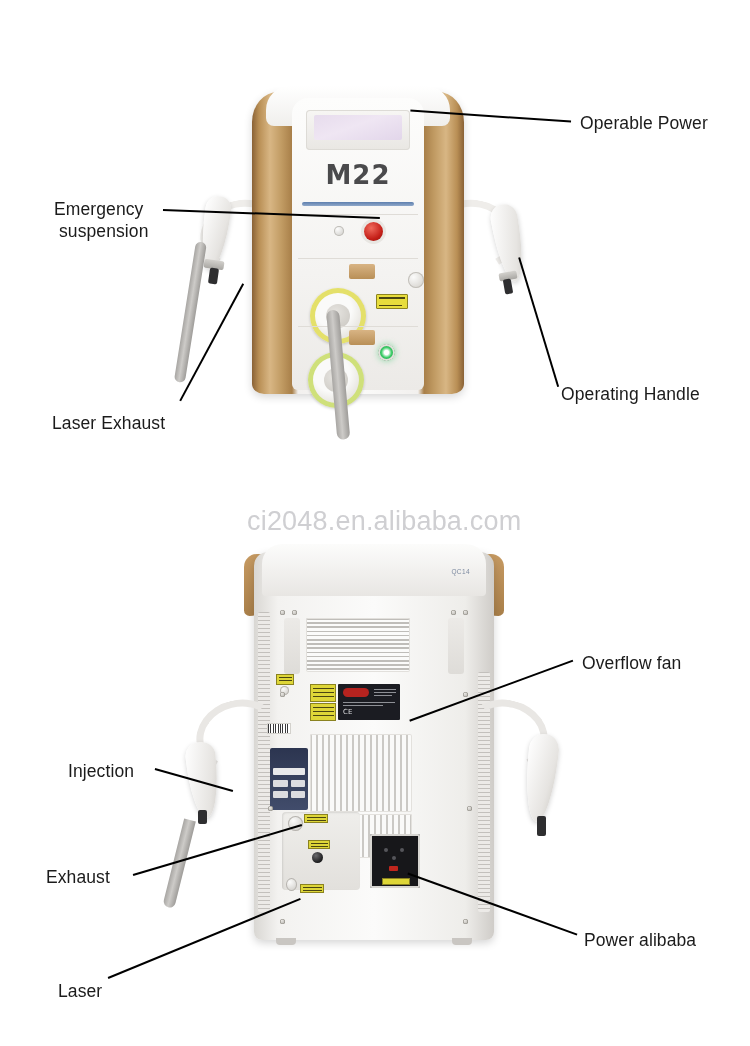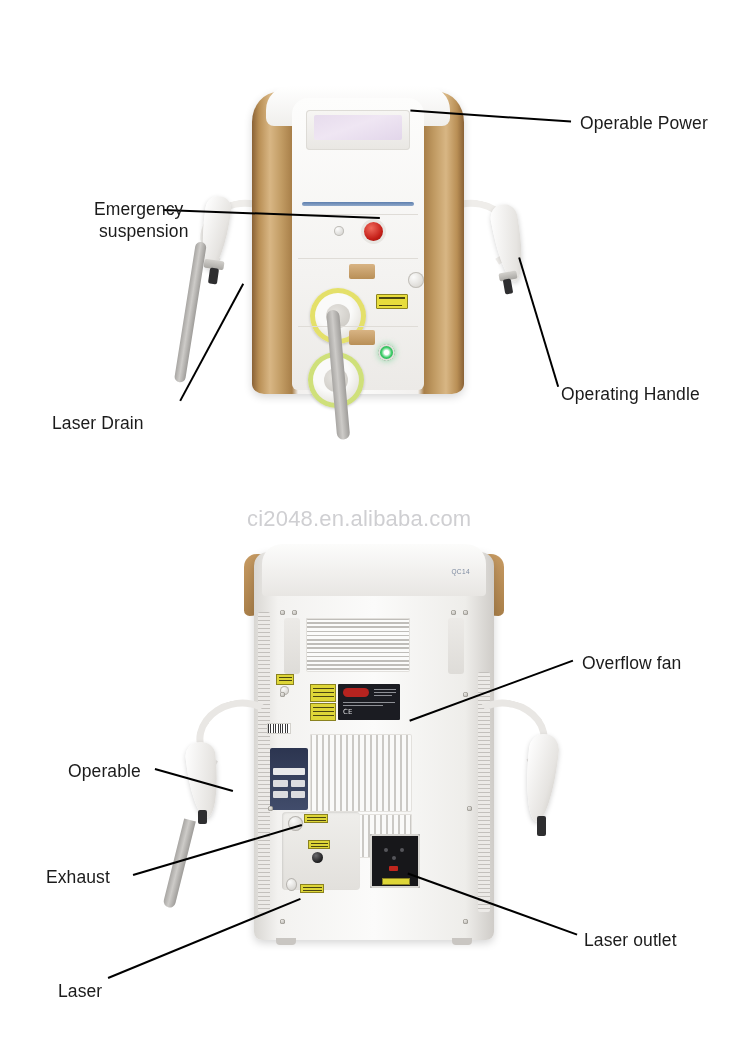--- a/index.html
+++ b/index.html
@@ -30,21 +30,21 @@
   .leader {
     position: absolute;
     background: #000;
     transform-origin: 0 50%;
     height: 1.6px;
   }
   .watermark {
     position: absolute;
     left: 247px;
     top: 506px;
-    font-size: 22px;
+    font-size: 27px;
     color: #cfcfd2;
     letter-spacing: .2px;
     font-family: "Liberation Sans", sans-serif;
   }
 
   
   .front {
     position: absolute;
     left: 252px;
     top: 92px;
@@ -411,20 +411,21 @@
 
     <div class="front-body"></div>
     <div class="front-top-cap"></div>
 
     <div class="front-face">
 
       <div class="screen-bezel">
         <div class="screen-glass"></div>
       </div>
 
+      <div class="m22-logo">M22</div>
 
       <div class="blue-strip"></div>
       <div class="panel-seam" style="top:116px;"></div>
 
       <div class="small-btn"></div>
       <div class="estop"></div>
 
       <div class="panel-seam" style="top:160px;"></div>
 
       <div class="gold-slot" style="top:166px;"></div>
@@ -567,24 +568,24 @@
       <div class="leader" style="left: 180px; top: 400px; width: 132.883px; transform: rotate(-61.6992deg);"></div>
       <div class="leader" style="left: 558px; top: 386px; width: 134.766px; transform: rotate(-106.821deg);"></div>
       <div class="leader" style="left: 573px; top: 660px; width: 173.692px; transform: rotate(159.791deg);"></div>
       <div class="leader" style="left: 155px; top: 768px; width: 81.0432px; transform: rotate(15.7512deg);"></div>
       <div class="leader" style="left: 133px; top: 874px; width: 176.241px; transform: rotate(-16.4813deg);"></div>
       <div class="leader" style="left: 108px; top: 977px; width: 207.617px; transform: rotate(-22.3651deg);"></div>
       <div class="leader" style="left: 577px; top: 934px; width: 179.672px; transform: rotate(-160.153deg);"></div>
     </div>
   <div id="labels">
       <div class="label" style="left: 580px; top: 112px;">Operable Power</div>
-      <div class="label" style="left: 54px; top: 198px; margin-left: 40px;">Emergency
+      <div class="label" style="left: 54px; top: 198px;">Emergency
  suspension</div>
-      <div class="label" style="left: 52px; top: 412px;">Laser Drain</div>
+      <div class="label" style="left: 52px; top: 412px;">Laser Exhaust</div>
       <div class="label" style="left: 561px; top: 383px;">Operating Handle</div>
       <div class="label" style="left: 582px; top: 652px;">Overflow fan</div>
-      <div class="label" style="left: 68px; top: 760px;">Operable</div>
+      <div class="label" style="left: 68px; top: 760px;">Injection</div>
       <div class="label" style="left: 46px; top: 866px;">Exhaust</div>
       <div class="label" style="left: 58px; top: 980px;">Laser</div>
-      <div class="label" style="left: 584px; top: 929px;">Laser outlet</div>
+      <div class="label" style="left: 584px; top: 929px;">Power alibaba</div>
     </div>
 
 </div>
 
 </body></html>

